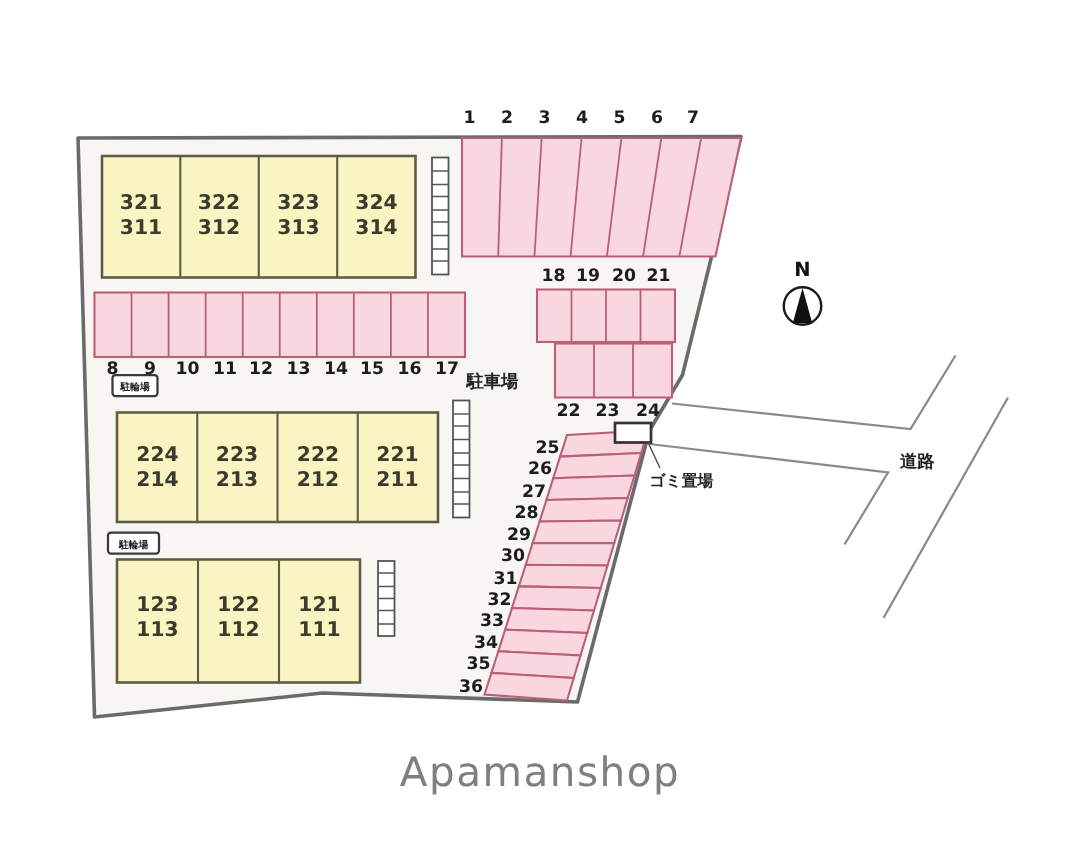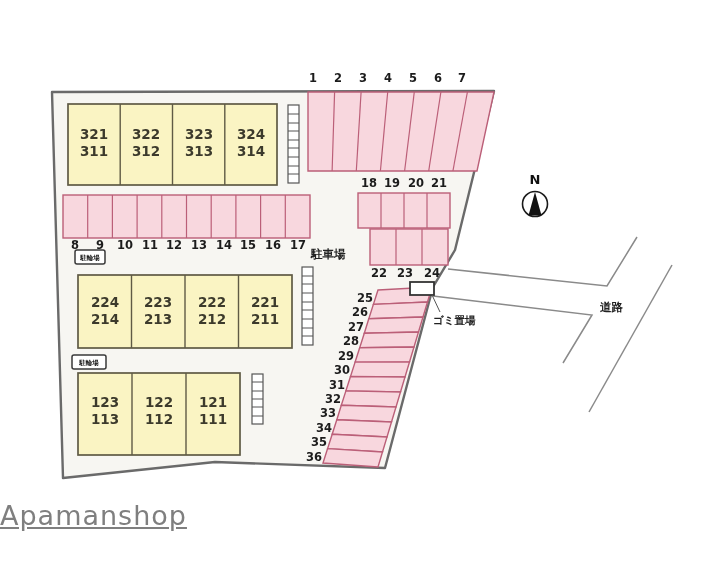--- a/index.html
+++ b/index.html
@@ -19,22 +19,22 @@
   .ladder{fill:#ffffff;stroke:#555555;stroke-width:1.2;}
   .ladder-div{stroke:#555555;stroke-width:1;}
   .badge{fill:#ffffff;stroke:#3a3a3a;stroke-width:1.5;}
   .badge-t{font-weight:bold;font-size:6.5px;fill:#222222;text-anchor:middle;}
   .roadline{fill:none;stroke:#8a8a8a;stroke-width:1.5;}
   .compass-ring{fill:none;stroke:#1a1a1a;stroke-width:1.6;}
   .compass-needle{fill:#111111;}
   .compass-n{font-weight:bold;font-size:13px;fill:#111111;text-anchor:middle;}
   .gbox{fill:#ffffff;stroke:#333333;stroke-width:1.8;}
   .leader{stroke:#555555;stroke-width:1;}
-  .caption{position:absolute;left:0;top:500px;width:720px;text-align:left;
-           font-size:27px;color:#7f7f7f;letter-spacing:1px;text-decoration:underline;}
+  .caption{position:absolute;left:0;top:500px;width:720px;text-align:center;
+           font-size:27px;color:#7f7f7f;letter-spacing:1px;}
 </style>
 </head>
 <body>
 
 <div class="canvas">
 <svg width="720" height="576" viewBox="0 0 720 576">
 
   <polygon class="site" points="52,92 494,91 455,250 433,287 385,468 215,462 63,478"></polygon>
 
   <polyline class="roadline" points="448,269 607,286 637,237"></polyline>

